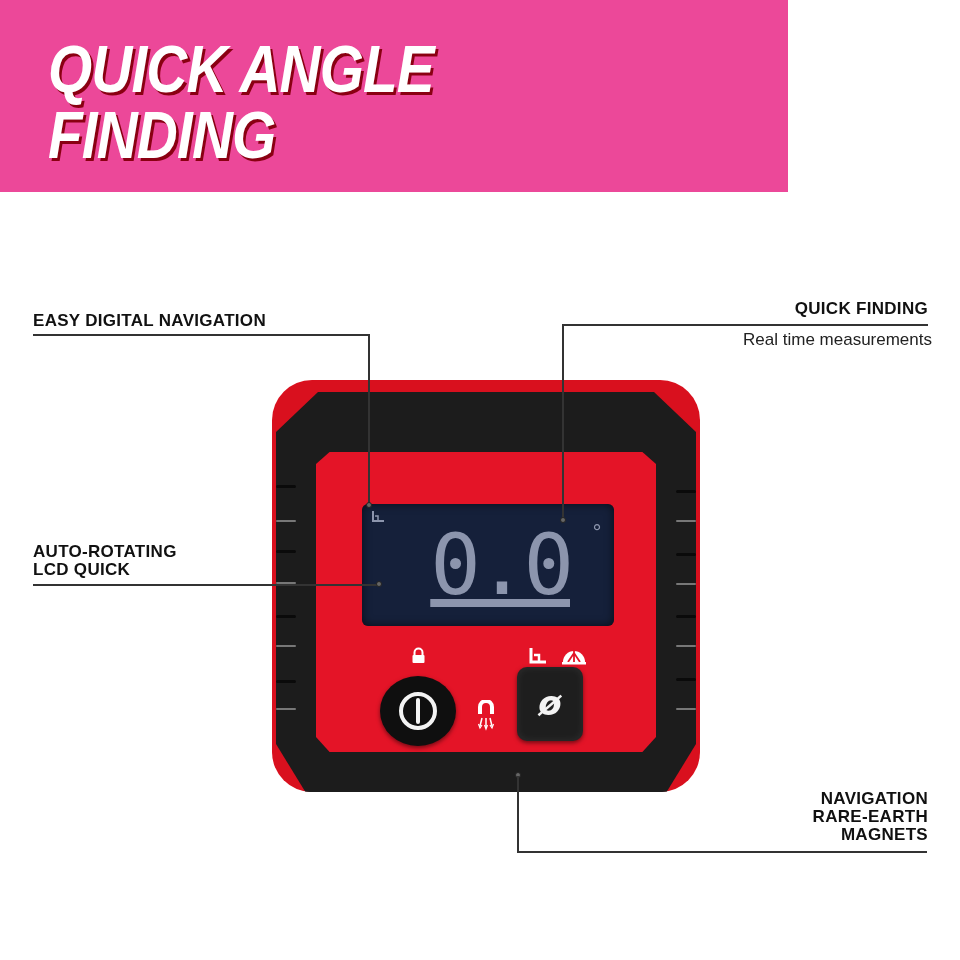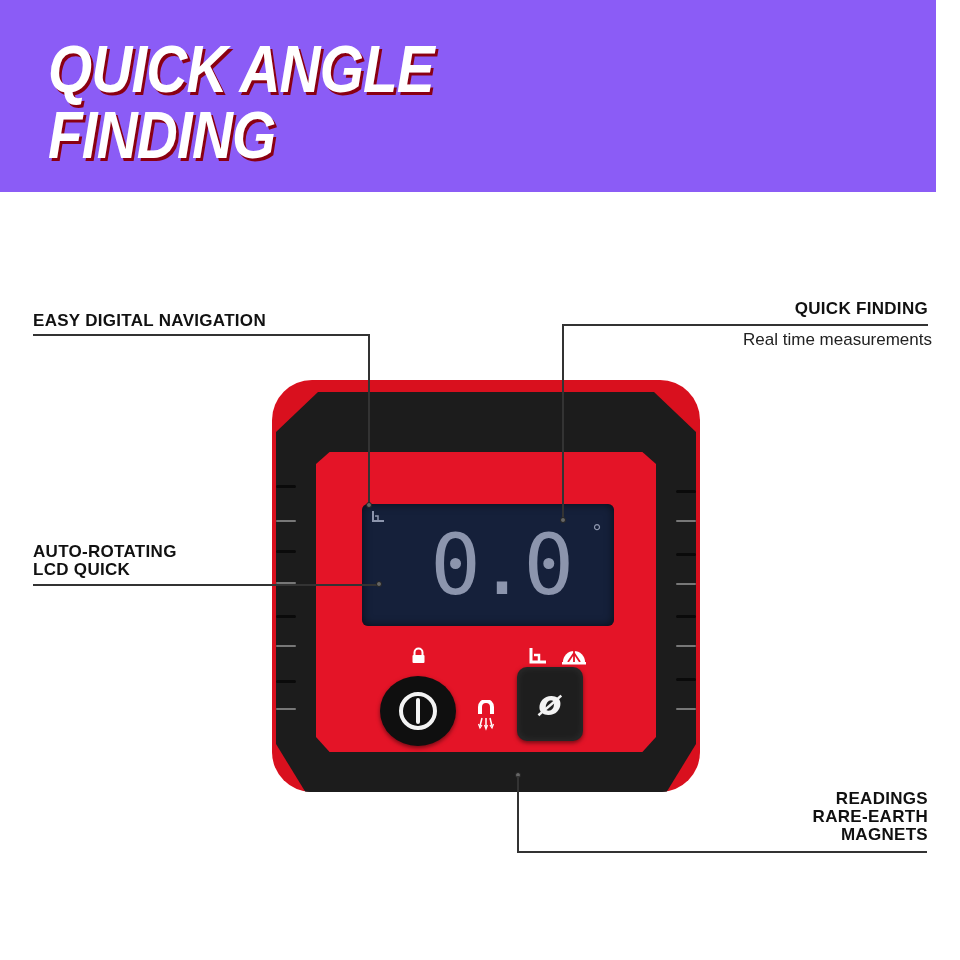--- a/index.html
+++ b/index.html
@@ -1,21 +1,21 @@
 <!DOCTYPE html>
 <html><head>
 <meta charset="utf-8">
 <style>
   * { box-sizing: border-box; margin: 0; padding: 0; }
   html, body { width: 960px; height: 960px; background: #ffffff; overflow: hidden; }
   body { position: relative; font-family: "Liberation Sans", sans-serif; }
 
   .banner {
-    position: absolute; left: 0; top: 0; width: 936px; height: 192px;
-    background: #8b5cf6;
+    position: absolute; left: 0; top: 0; width: 788px; height: 192px;
+    background: #ec4899;
   }
   .banner-title {
     position: absolute; left: 48px; top: 36px;
     color: #ffffff; font-family: "Liberation Sans", sans-serif;
     font-weight: bold; font-style: italic;
     font-size: 66px; line-height: 66px; letter-spacing: -1px;
     transform: scaleX(0.86); transform-origin: left top;
     text-shadow: 3px 3px 0 #8a0012;
   }
   .banner-title span { display: block; }
@@ -54,21 +54,21 @@
     clip-path: polygon(4% 0, 96% 0, 100% 4%, 100% 95%, 96% 100%, 4% 100%, 0 95%, 0 4%);
   }
   .lcd {
     position: absolute; left: 362px; top: 504px; width: 252px; height: 122px;
     background: #15203a; border-radius: 6px;
     box-shadow: inset 0 0 10px rgba(0,0,0,0.6);
   }
   .lcd-reading {
     position: absolute; right: 44px; top: 14px;
     font-family: "DejaVu Sans Mono", monospace; font-size: 84px; line-height: 94px;
-    color: #8c95ad; letter-spacing: -4px;
+    color: #8c95ad; letter-spacing: -4px; text-decoration: underline;
   }
   .lcd-degree {
     position: absolute; right: 12px; top: 16px; color: #8c95ad;
     font-family: "DejaVu Sans", sans-serif; font-size: 20px;
   }
   .lcd-mode-icon { position: absolute; left: 8px; top: 6px; }
 
   .power-btn {
     position: absolute; left: 380px; top: 676px; width: 76px; height: 70px;
     background: #0f0f0f; border-radius: 50%;
@@ -178,19 +178,19 @@
 <div class="dot" style="left:563px;top:520px;"></div>
 
 <div class="label" style="left:33px;top:543px;">
   <div>AUTO-ROTATING</div>
   <div>LCD QUICK</div>
 </div>
 <div class="line" style="left:33px;top:584px;width:345px;height:1.5px;"></div>
 <div class="dot" style="left:379px;top:584px;"></div>
 
 <div class="label right" style="right:32px;top:790px;">
-  <div>READINGS</div>
+  <div>NAVIGATION</div>
   <div>RARE-EARTH</div>
   <div>MAGNETS</div>
 </div>
 <div class="dot" style="left:518px;top:775px;"></div>
 <div class="line" style="left:517px;top:776px;width:1.5px;height:76px;"></div>
 <div class="line" style="left:517px;top:851px;width:410px;height:1.5px;"></div>
 
 </body></html>

